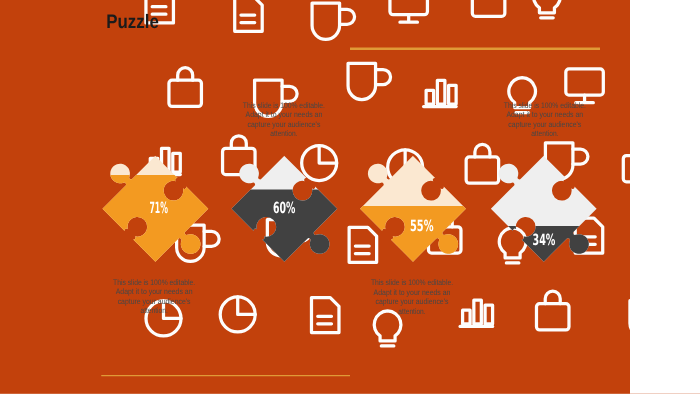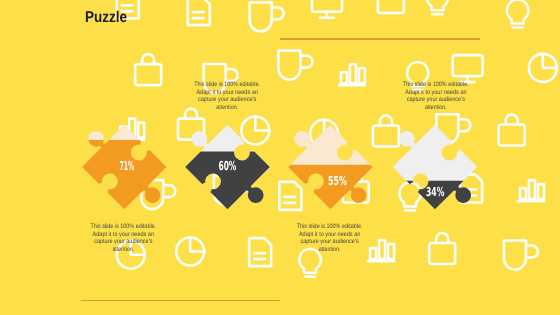--- a/index.html
+++ b/index.html
@@ -1,20 +1,20 @@
 <!DOCTYPE html>
 <html><head>
 <meta charset="utf-8">
 <style>
   html,body{margin:0;padding:0;}
   body{
     width:560px;height:315px;overflow:hidden;background:#ffffff;
     font-family:"Liberation Sans",sans-serif;
   }
-  #slide{position:relative;width:560px;height:315px;background:#fde047;overflow:hidden;
+  #slide{position:relative;width:504px;height:315px;background:#c2410c;overflow:hidden;
     -webkit-font-smoothing:antialiased;text-rendering:geometricPrecision;}
 
   #bg-pattern{position:absolute;left:0;top:0;width:560px;height:315px;}
 
   #page-title{
     position:absolute;left:84.8px;top:9.2px;
     font-size:15.6px;font-weight:bold;color:#1b1b1b;
     transform:scaleX(0.866) translateZ(0);transform-origin:0 0;
     white-space:nowrap;
   }

